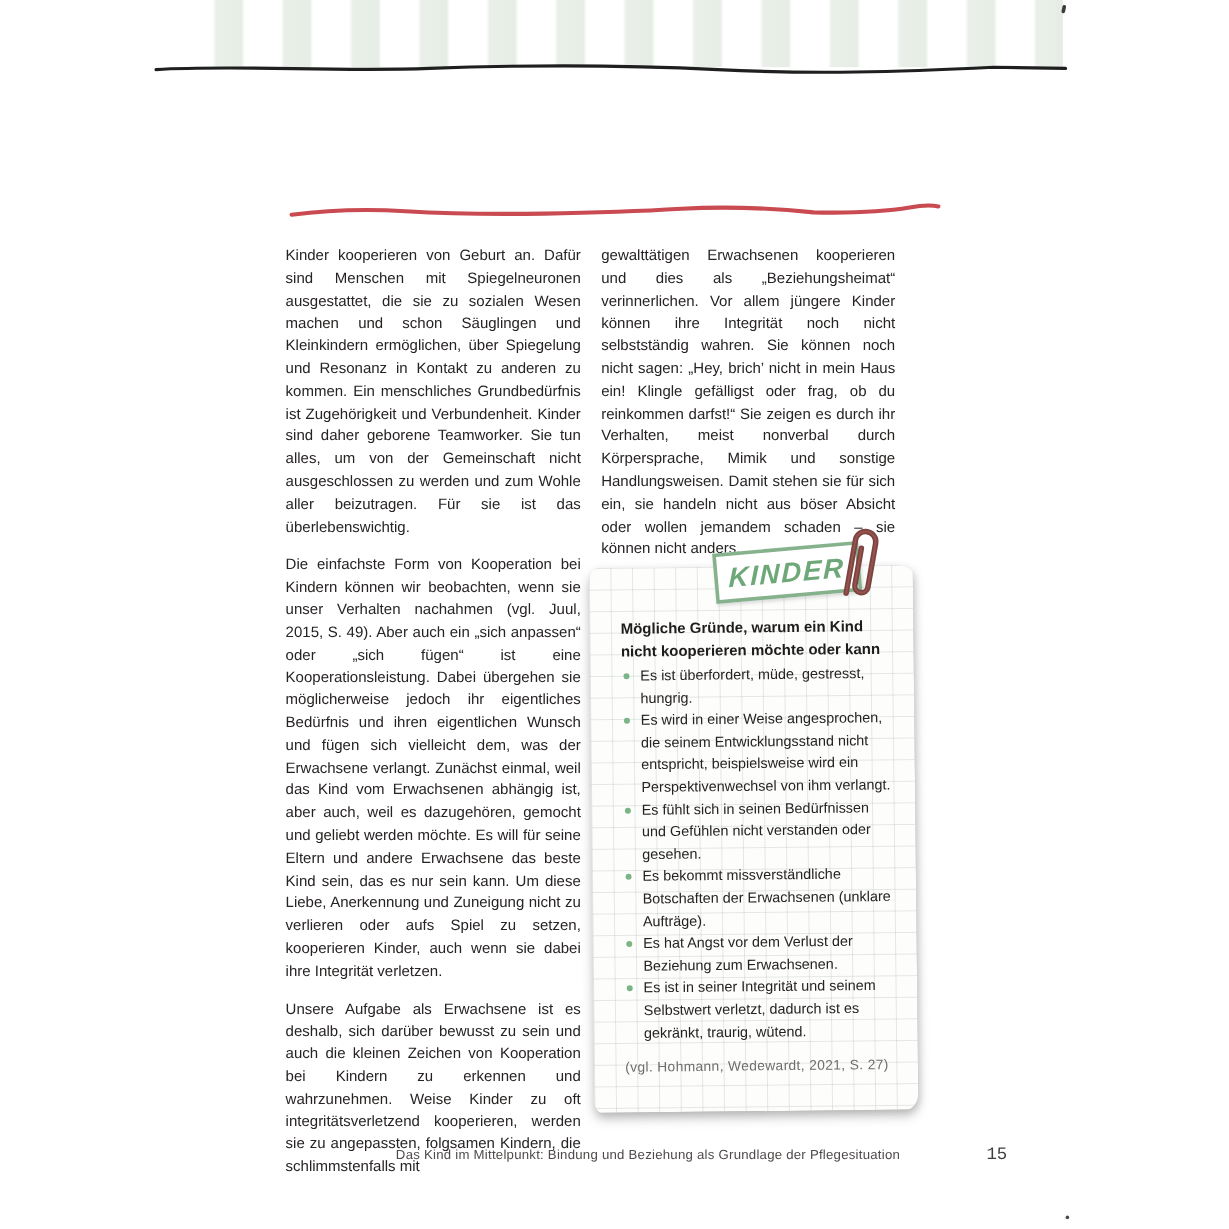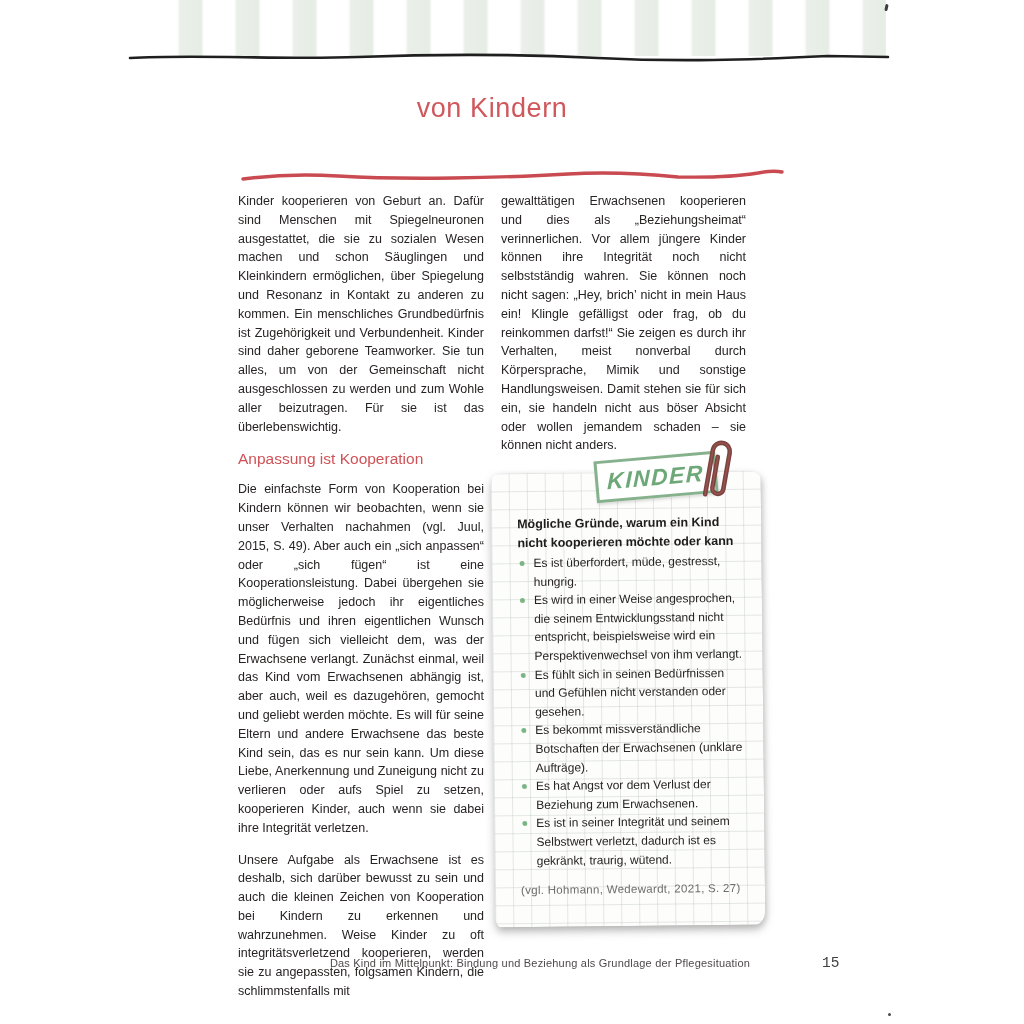--- a/index.html
+++ b/index.html
@@ -29,21 +29,21 @@
     position: absolute; left: 238px; top: 90px; width: 508px;
     text-align: center;
     color: #d0585d;
     font-size: 27px; line-height: 37px;
     letter-spacing: 0.6px;
     font-weight: 400;
   }
   .underline-svg { position: absolute; left: 238px; top: 168px; width: 548px; height: 18px; }
 
   
-  .col { position: absolute; top: 192px; }
+  .col { position: absolute; top: 204px; }
   .col-left  { left: 238px; width: 246px; }
   .col-right { left: 501px; width: 245px; }
   .body-text {
     font-size: 12.5px; line-height: 18.8px;
     text-align: justify;
     color: #272323;
     hyphens: auto; -webkit-hyphens: auto;
     margin: 0 0 13px 0;
   }
   .body-text:last-child { margin-bottom: 0; }
@@ -142,29 +142,27 @@
 <div class="page">
 
   <div class="stripes"></div>
   <svg class="rule-svg" viewBox="0 0 762 16" preserveAspectRatio="none">
     <path d="M2,8 C70,4 150,10 230,7 S390,4 470,8 S620,10 700,6 L760,7" fill="none" stroke="#1f1f1f" stroke-width="2.6" stroke-linecap="round"></path>
   </svg>
   <div class="speck-top"></div>
   <div class="speck-bottom"></div>
 
   <div class="title">
-    <div>von Kindern</div>
   </div>
   <svg class="underline-svg" viewBox="0 0 548 18" preserveAspectRatio="none">
     <path d="M5,11 q45,-6 95,-3 t115,2 t115,-4 t110,3 q50,1 80,-4 q15,-3 24,-1" fill="none" stroke="#c94a50" stroke-width="3.4" stroke-linecap="round"></path>
   </svg>
 
   <div class="col col-left">
     <p class="body-text">Kinder kooperieren von Geburt an. Dafür sind Menschen mit Spiegelneuronen ausgestattet, die sie zu sozialen Wesen machen und schon Säuglingen und Kleinkindern ermöglichen, über Spiegelung und Resonanz in Kontakt zu anderen zu kommen. Ein menschliches Grundbedürfnis ist Zugehörigkeit und Verbundenheit. Kinder sind daher geborene Teamworker. Sie tun alles, um von der Gemeinschaft nicht ausgeschlossen zu werden und zum Wohle aller beizutragen. Für sie ist das überlebenswichtig.</p>
-    <h2 class="subheading">Anpassung ist Kooperation</h2>
     <p class="body-text">Die einfachste Form von Kooperation bei Kindern können wir beobachten, wenn sie unser Verhalten nachahmen (vgl. Juul, 2015, S. 49). Aber auch ein „sich anpassen“ oder „sich fügen“ ist eine Kooperationsleistung. Dabei übergehen sie möglicherweise jedoch ihr eigentliches Bedürfnis und ihren eigentlichen Wunsch und fügen sich vielleicht dem, was der Erwachsene verlangt. Zunächst einmal, weil das Kind vom Erwachsenen abhängig ist, aber auch, weil es dazugehören, gemocht und geliebt werden möchte. Es will für seine Eltern und andere Erwachsene das beste Kind sein, das es nur sein kann. Um diese Liebe, Anerkennung und Zuneigung nicht zu verlieren oder aufs Spiel zu setzen, kooperieren Kinder, auch wenn sie dabei ihre Integrität verletzen.</p>
     <p class="body-text">Unsere Aufgabe als Erwachsene ist es deshalb, sich darüber bewusst zu sein und auch die kleinen Zeichen von Kooperation bei Kindern zu erkennen und wahrzunehmen. Weise Kinder zu oft integritätsverletzend kooperieren, werden sie zu angepassten, folgsamen Kindern, die schlimmstenfalls mit</p>
   </div>
 
   <div class="col col-right">
     <p class="body-text">gewalttätigen Erwachsenen kooperieren und dies als „Beziehungsheimat“ verinnerlichen. Vor allem jüngere Kinder können ihre Integrität noch nicht selbstständig wahren. Sie können noch nicht sagen: „Hey, brich’ nicht in mein Haus ein! Klingle gefälligst oder frag, ob du reinkommen darfst!“ Sie zeigen es durch ihr Verhalten, meist nonverbal durch Körpersprache, Mimik und sonstige Handlungsweisen. Damit stehen sie für sich ein, sie handeln nicht aus böser Absicht oder wollen jemandem schaden – sie können nicht anders.</p>
   </div>
 
   <div class="paper">
     <p class="paper-heading">Mögliche Gründe, warum ein Kind nicht kooperieren möchte oder kann</p>

